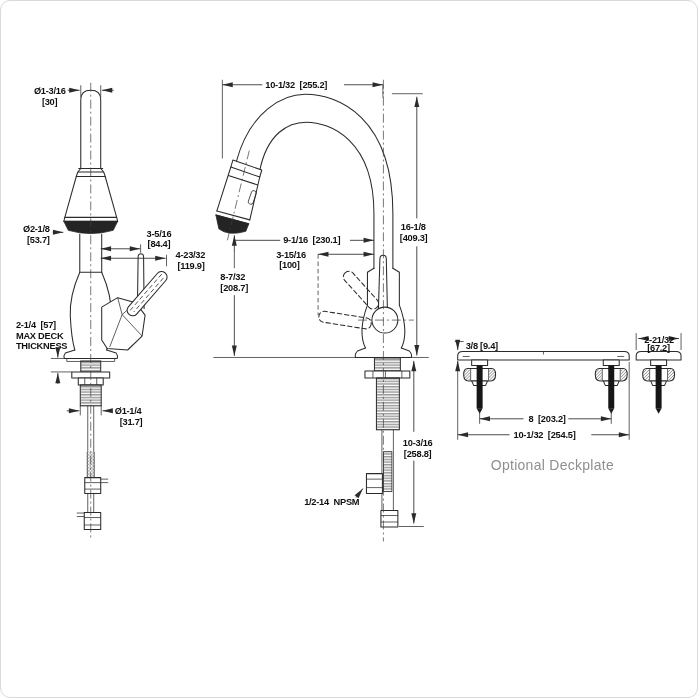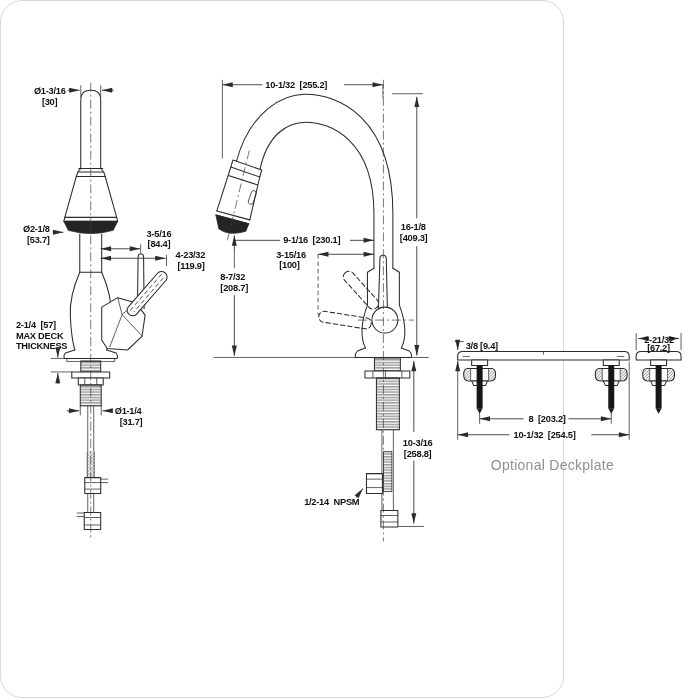--- a/index.html
+++ b/index.html
@@ -1,16 +1,16 @@
 <!DOCTYPE html>
 <html><head>
 <meta charset="utf-8">
 <style>
   html,body{margin:0;padding:0;background:#ffffff;}
-  .frame{width:564px;height:698px;border:1px solid #d9d9d9;border-radius:22px;box-sizing:border-box;background:#ffffff;}
+  .frame{width:698px;height:698px;border:1px solid #d9d9d9;border-radius:10px;box-sizing:border-box;background:#ffffff;}
   svg{display:block;}
   .obj{fill:none;stroke:#2b2b2b;stroke-width:1.05;stroke-linecap:round;stroke-linejoin:round;}
   .objf{fill:#ffffff;stroke:#2b2b2b;stroke-width:1.05;stroke-linejoin:round;}
   .thin{fill:none;stroke:#2b2b2b;stroke-width:0.75;}
   .diml{fill:none;stroke:#2b2b2b;stroke-width:0.85;}
   .cl{fill:none;stroke:#3c3c3c;stroke-width:0.7;stroke-dasharray:9 3 2 3;}
   .dash{stroke-dasharray:4.5 2.8;}
   .dark{fill:#242424;stroke:#242424;stroke-width:0.8;}
   text.dim{font-family:"Liberation Sans",sans-serif;font-weight:bold;font-size:9.3px;fill:#101010;letter-spacing:-0.25px;white-space:pre;}
   text.cap{font-family:"Liberation Sans",sans-serif;font-size:14px;fill:#8f8f8f;letter-spacing:0.3px;}

